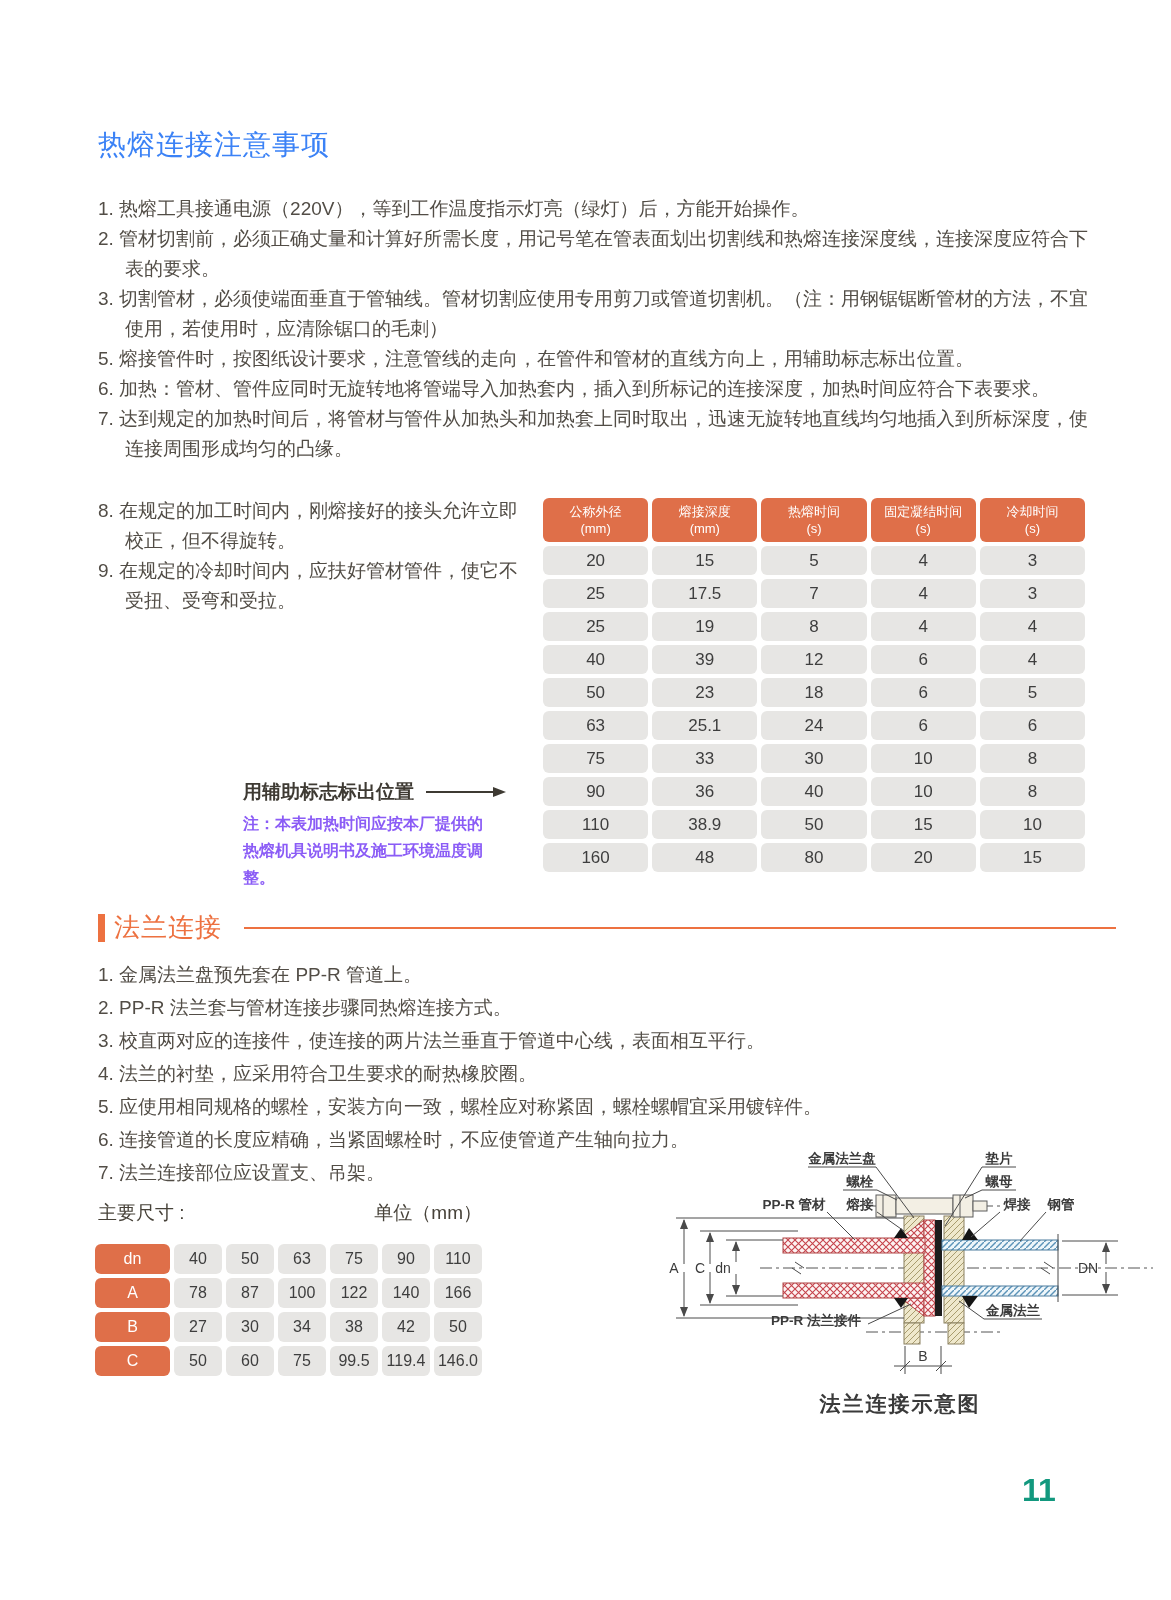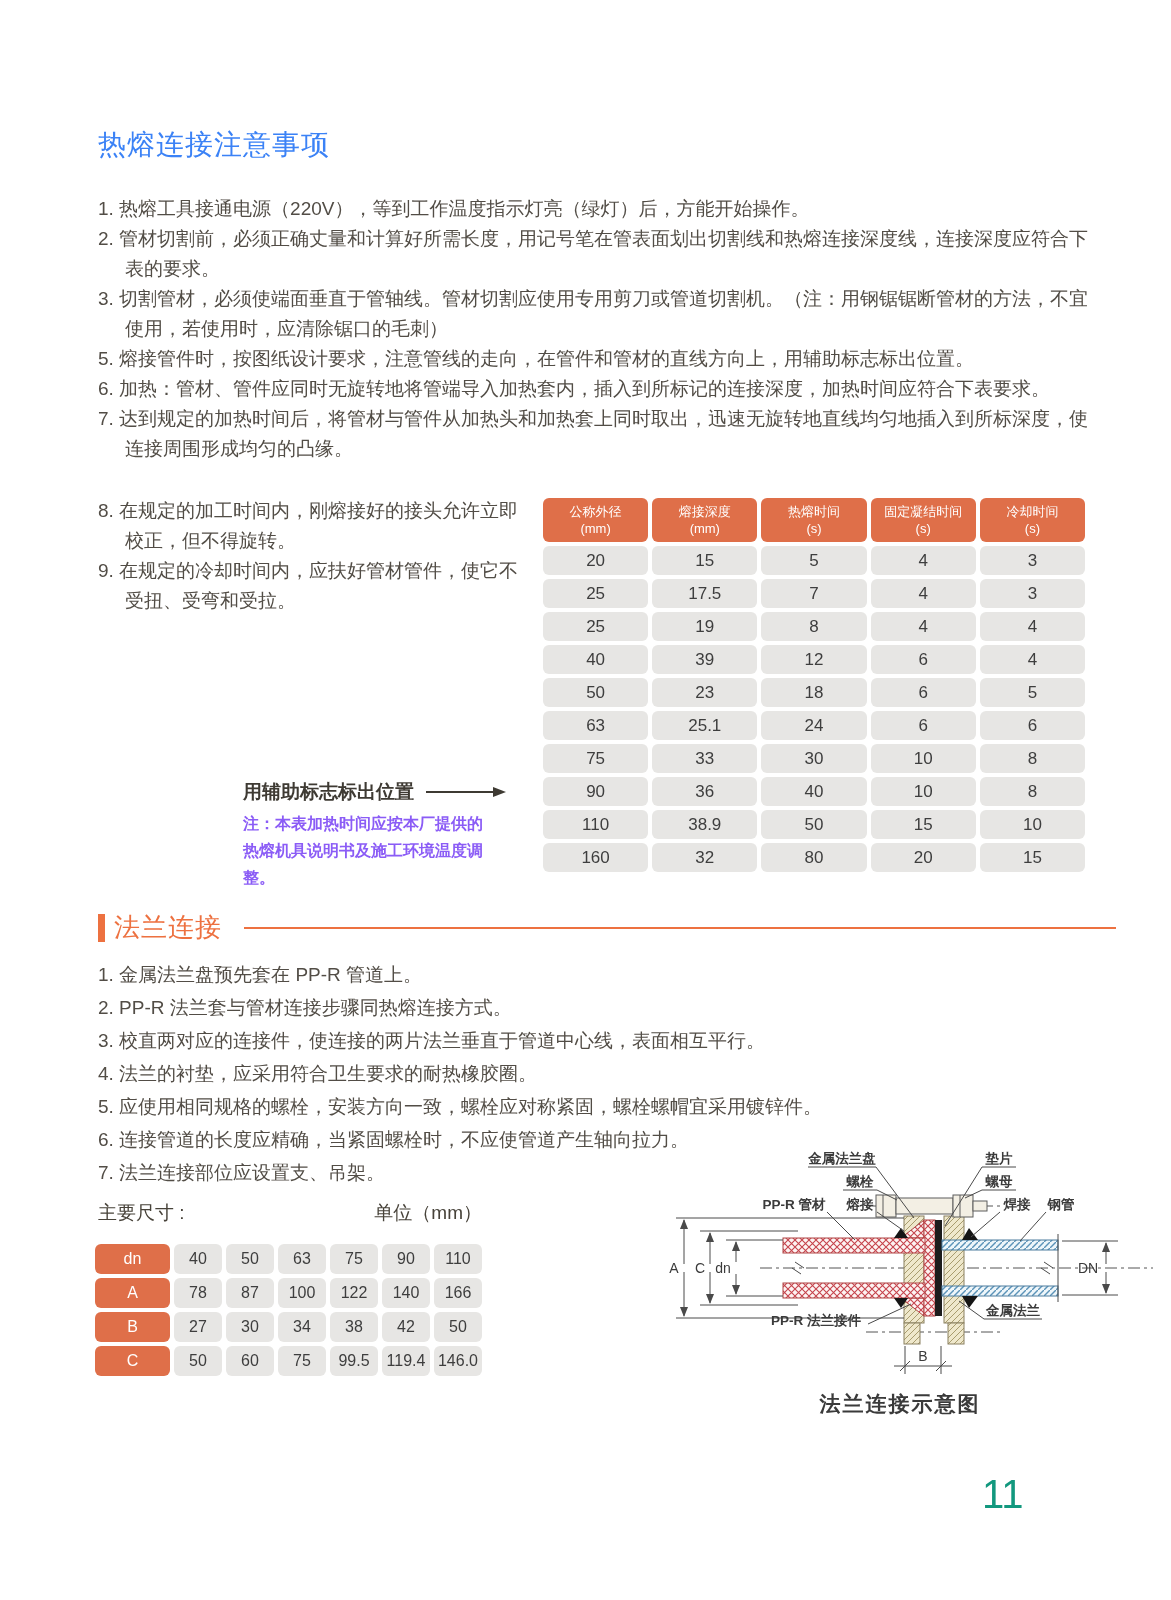--- a/index.html
+++ b/index.html
@@ -68,22 +68,22 @@
   .diagram svg .lbl  { font-size:13.5px; font-weight:600; fill:#3b3b3b; }
   .diagram svg .dim  { font-size:14px; fill:#3b3b3b; }
   .diagram svg .ldr line { stroke:#4a4a4a; stroke-width:1; }
   .diagram svg .dimg line { stroke:#4a4a4a; stroke-width:1; }
   .diagram svg .dashdot { stroke:#555; stroke-width:1; stroke-dasharray:12 4 3 4; fill:none; }
   .diagram-caption {
     position:absolute; left:690px; top:1390px; width:420px; text-align:center;
     font-size:21px; font-weight:bold; color:#3a3a3a; letter-spacing:2px;
   }
   .page-num {
-    position:absolute; left:982px; top:1472px;
-    font-size:40px; font-weight:normal; color:#12987e;
+    position:absolute; left:1022px; top:1472px;
+    font-size:32px; font-weight:bold; color:#12987e;
   }
 </style>
 </head>
 <body>
 
 <div class="page">
 
   <div class="title1">热熔连接注意事项</div>
 
   <div class="list list1">
@@ -168,21 +168,21 @@
       <div class="cell">36</div>
       <div class="cell">40</div>
       <div class="cell">10</div>
       <div class="cell">8</div>
       <div class="cell">110</div>
       <div class="cell">38.9</div>
       <div class="cell">50</div>
       <div class="cell">15</div>
       <div class="cell">10</div>
       <div class="cell">160</div>
-      <div class="cell">32</div>
+      <div class="cell">48</div>
       <div class="cell">80</div>
       <div class="cell">20</div>
       <div class="cell">15</div>
     </div>
 
   <div class="sec2-head">
     <span class="bar"></span>
     <span class="sec2-title">法兰连接</span>
     <span class="rule"></span>
   </div>

